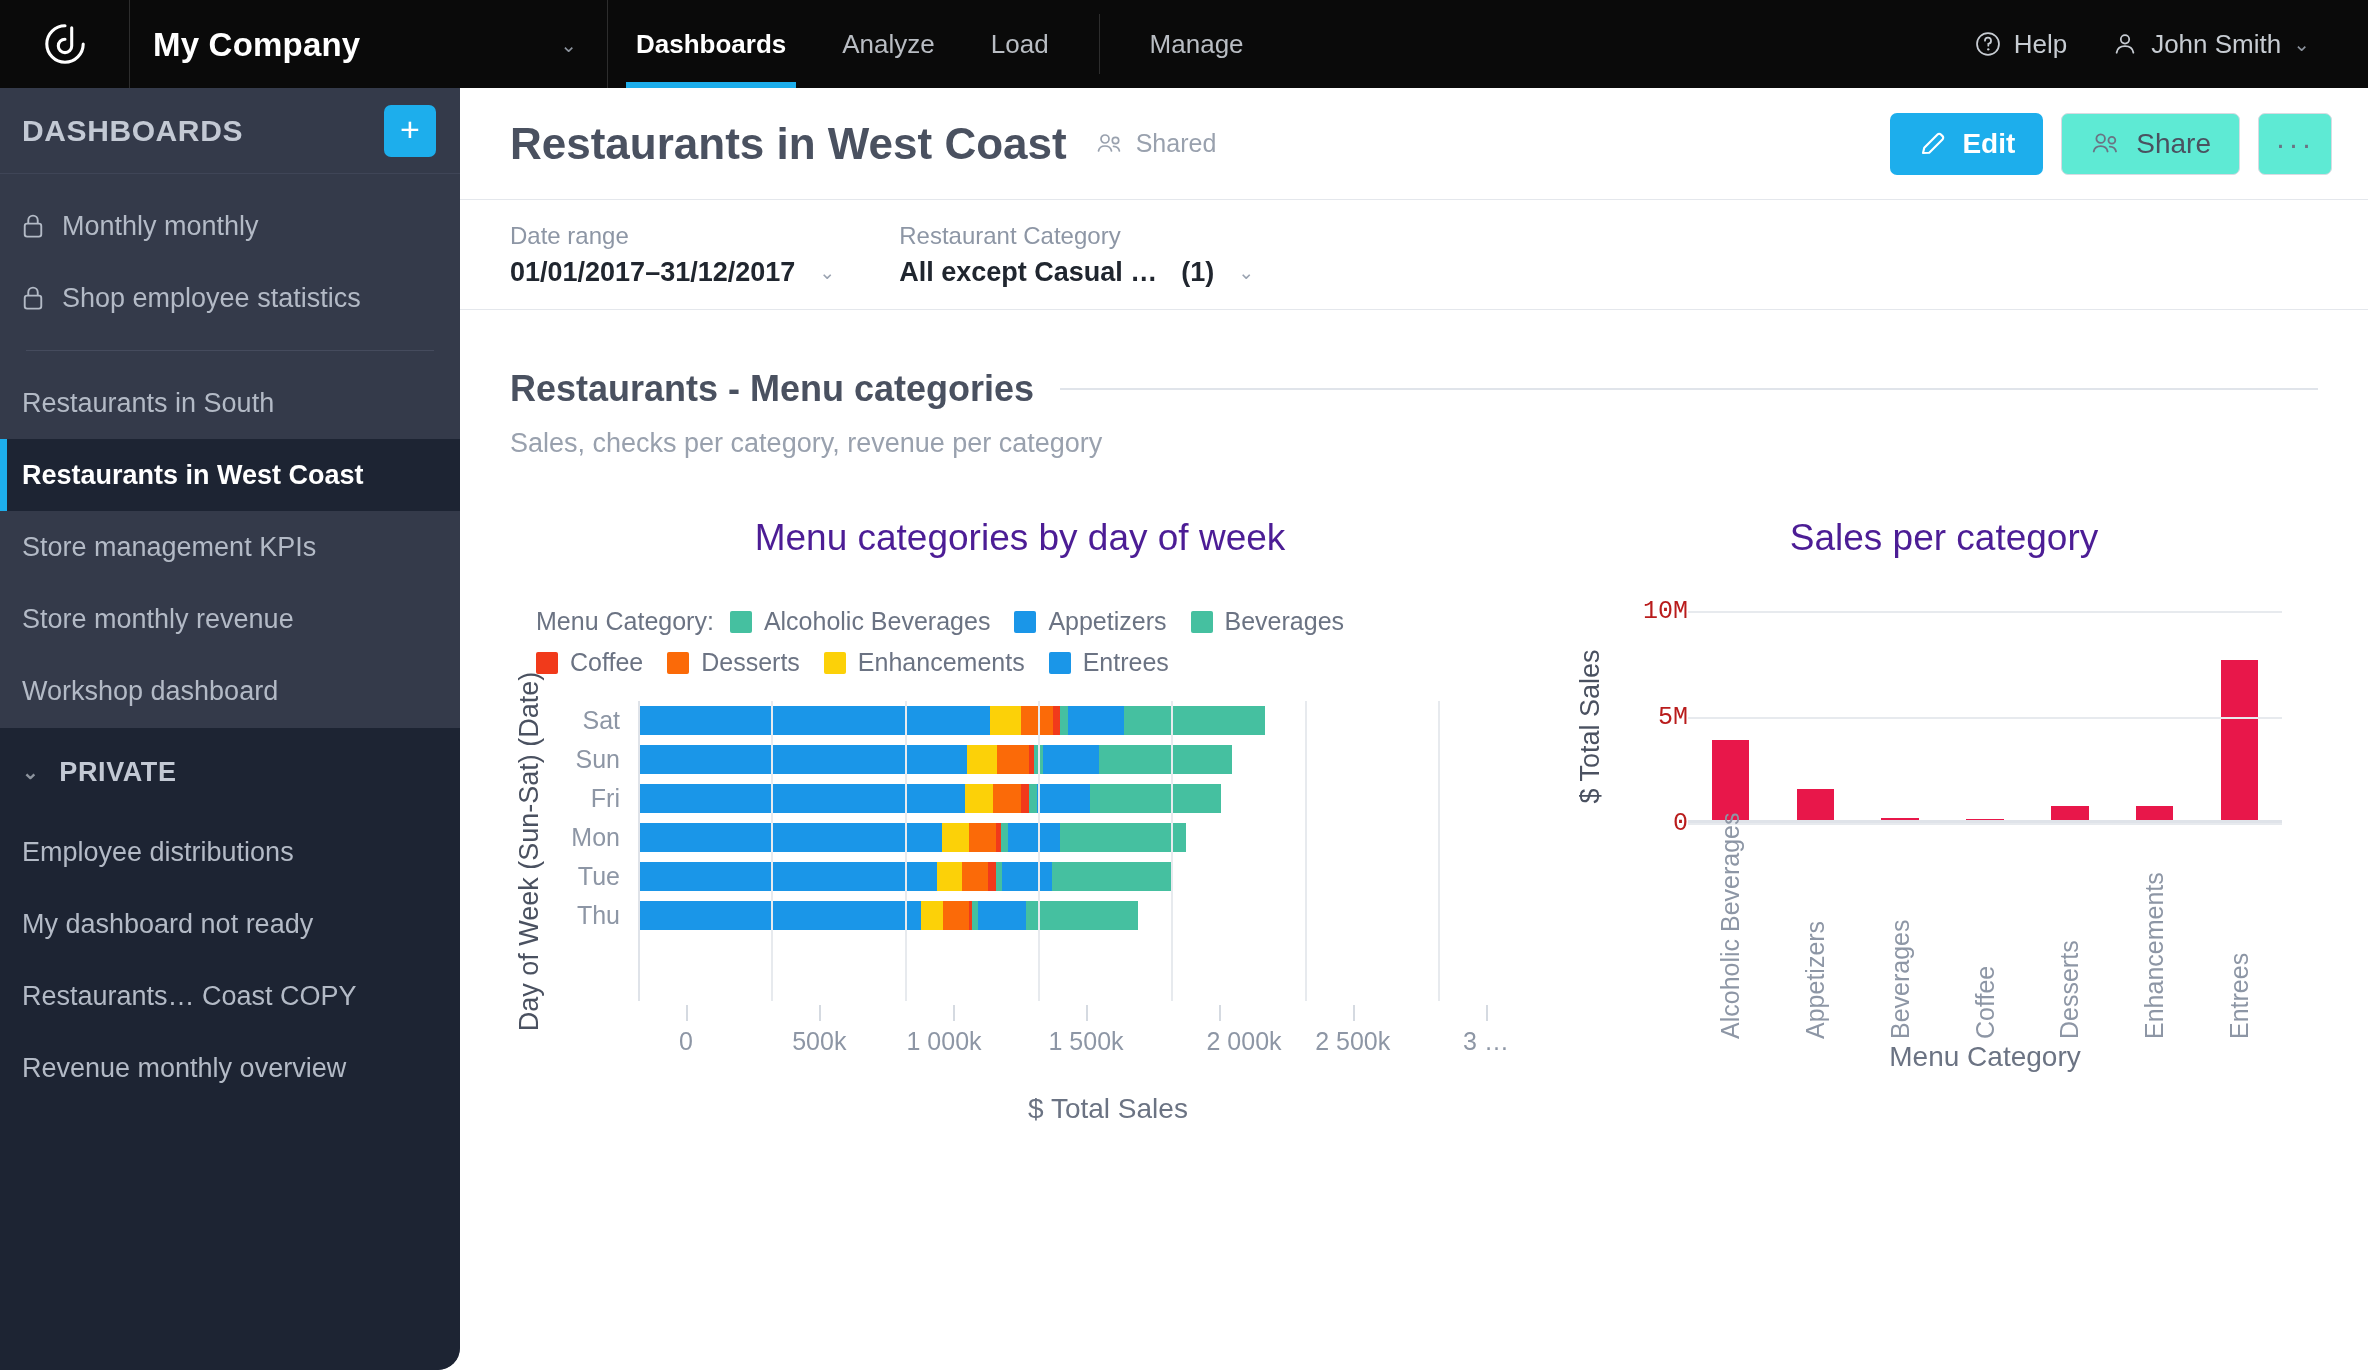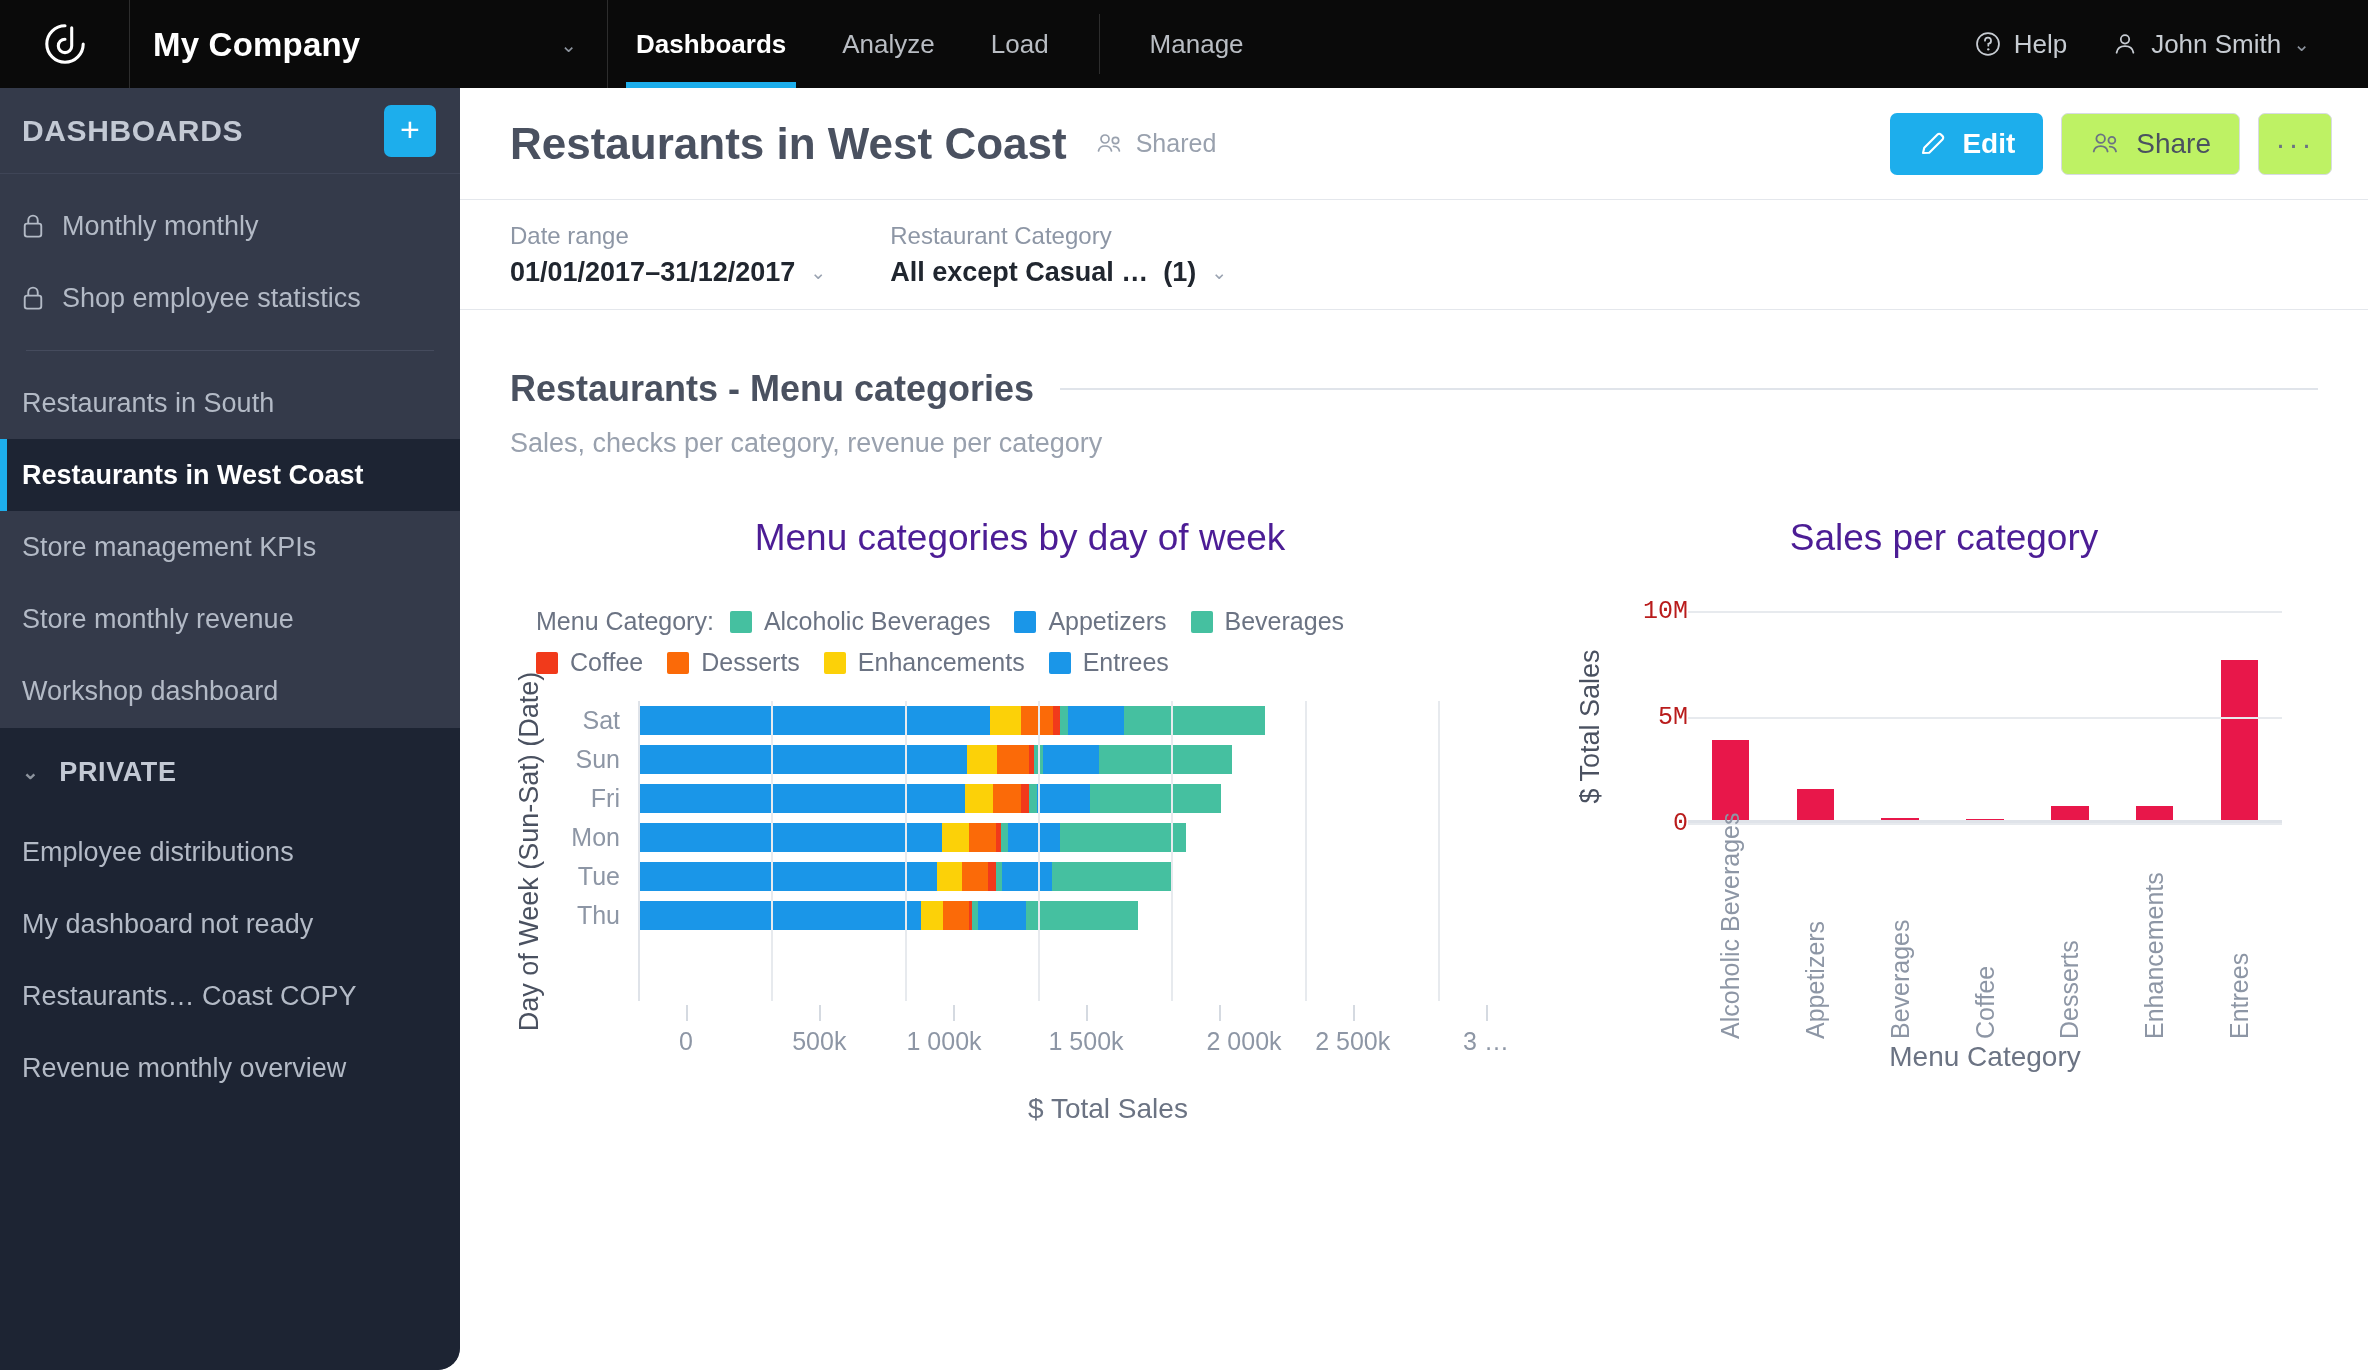--- a/index.html
+++ b/index.html
@@ -102,30 +102,30 @@
   .shared-tag {
     display: flex; align-items: center; gap: 11px; margin-left: 28px;
     color: #99a1ae; font-size: 25px;
   }
   .head-actions { margin-left: auto; display: flex; align-items: center; gap: 18px; }
   .btn {
     display: flex; align-items: center; gap: 14px; height: 62px; padding: 0 28px;
     border-radius: 7px; font-size: 28px; cursor: pointer; white-space: nowrap;
   }
   .btn-primary { background: #1daeec; color: #ffffff; font-weight: bold; }
-  .btn-outline { background: #bef264; color: #4a5160; border: 1px solid #d7dbe2; }
+  .btn-outline { background: #5eead4; color: #4a5160; border: 1px solid #d7dbe2; }
   .btn-icon { width: 74px; padding: 0; justify-content: center; font-size: 30px; color: #6b7383; letter-spacing: 3px; }
 
   .filter-bar {
     height: 110px; display: flex; align-items: center; gap: 64px;
     padding: 0 50px; border-bottom: 1px solid #e4e7ec;
   }
   .filter { display: flex; flex-direction: column; gap: 7px; cursor: pointer; }
   .filter-label { color: #8d96a5; font-size: 24px; }
-  .filter-value-row { display: flex; align-items: center; gap: 15px; }
+  .filter-value-row { display: flex; align-items: center; gap: 24px; }
   .filter-value { color: #20262f; font-size: 27px; font-weight: bold; white-space: nowrap; }
   .filter-count { color: #20262f; font-size: 27px; font-weight: bold; }
   .filter-caret { color: #9aa3b1; font-size: 19px; }
 
   .content { padding: 58px 50px 0 50px; }
   .sect-title-row { display: flex; align-items: center; gap: 26px; }
   .sect-title { font-size: 36px; font-weight: bold; color: #4a5160; white-space: nowrap; }
   .sect-rule { flex: 1; height: 2px; background: #e0e4ea; }
   .sect-sub { margin-top: 18px; color: #99a1ae; font-size: 27px; }
 

